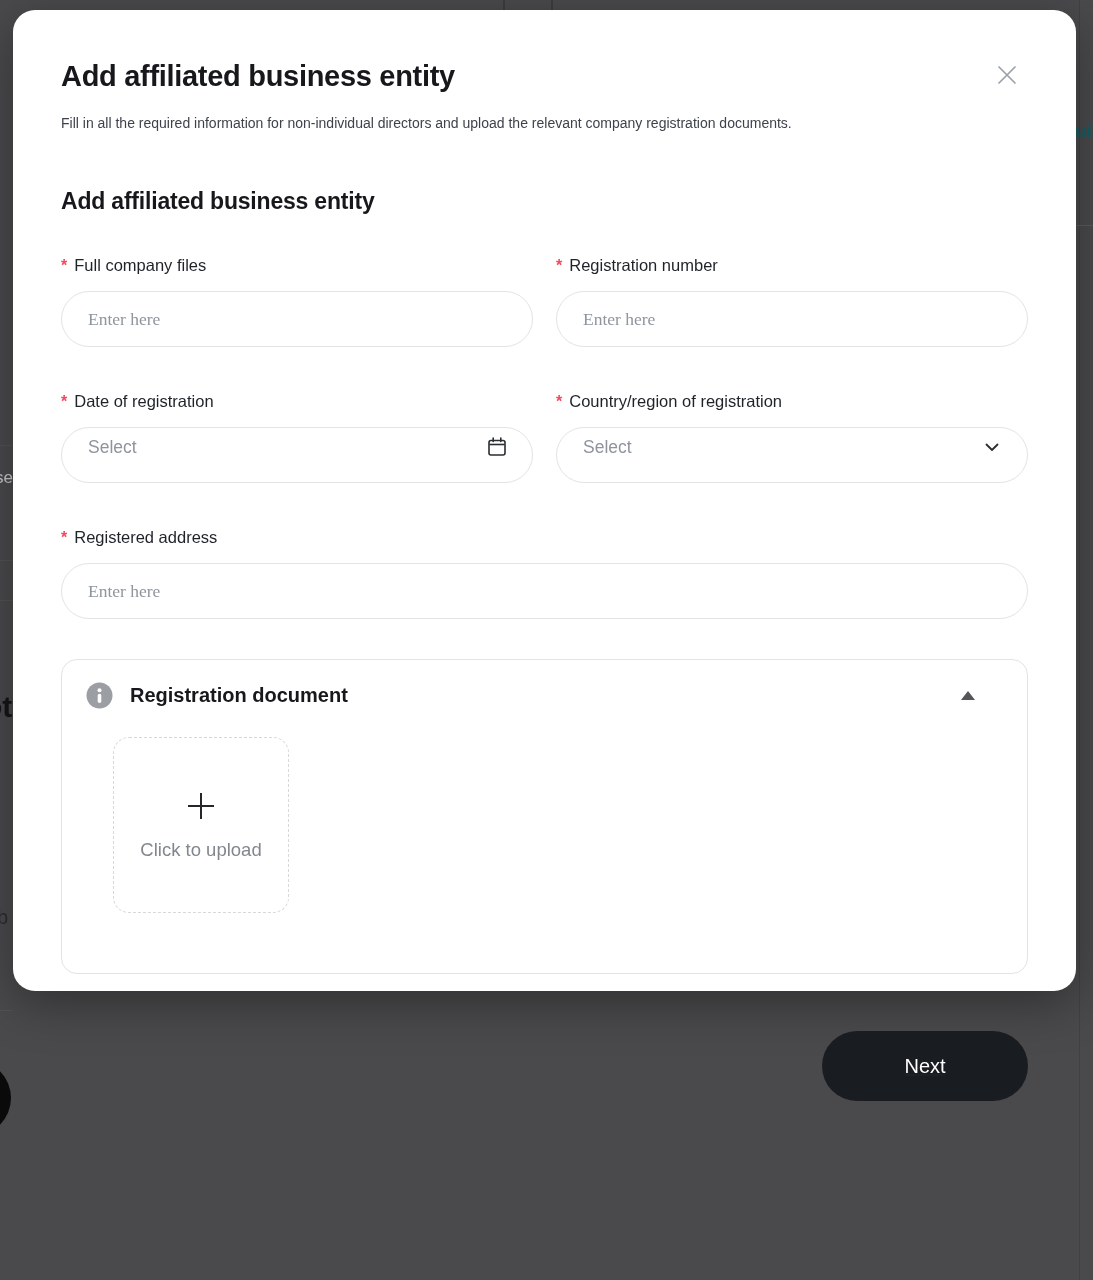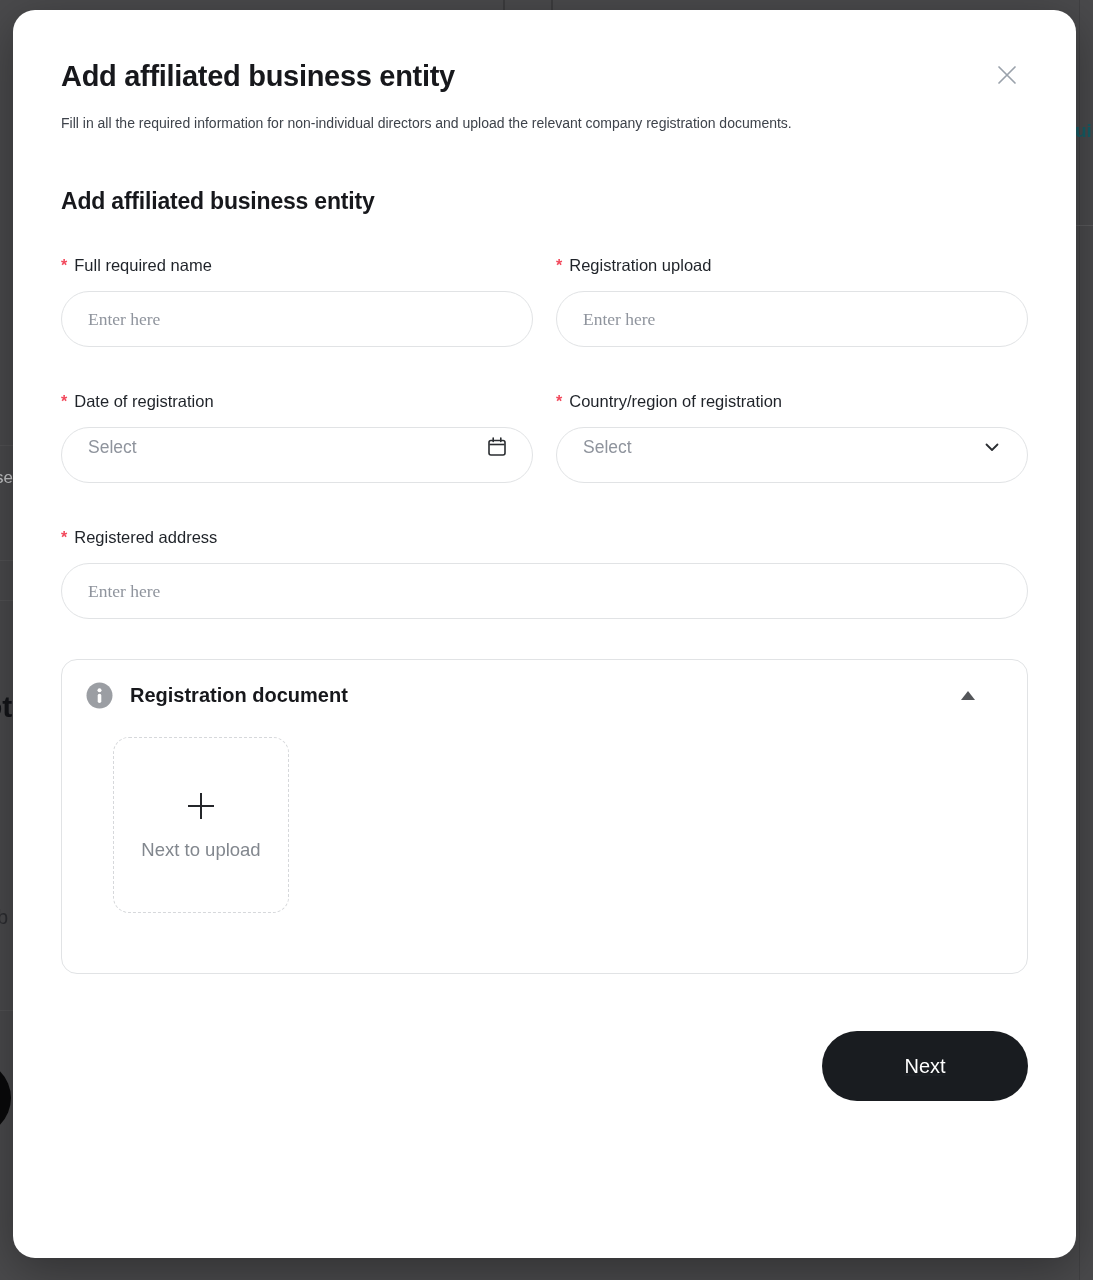--- a/index.html
+++ b/index.html
@@ -23,21 +23,21 @@
   .bg-hline { position: absolute; height: 1px; background: #5a5a5c; }
   .bg-circle {
     position: absolute; left: -65px; top: 1060px;
     width: 76px; height: 76px; border-radius: 50%;
     background: #0a0a0b;
   }
 
   
   .modal {
     position: absolute; left: 13px; top: 10px;
-    width: 1063px; height: 1248px;
+    width: 1063px; height: 981px;
     background: #ffffff;
     border-radius: 22px;
     padding: 48px 48px 0 48px;
     box-shadow: 0 12px 48px rgba(0,0,0,0.35);
   }
   .modal-header { display: flex; justify-content: space-between; align-items: flex-start; }
   .modal-title {
     font-size: 29px; font-weight: 800; letter-spacing: -0.3px; color: #17181c;
     line-height: 36px;
   }
@@ -173,29 +173,29 @@
 
   <p class="modal-desc">Fill in all the required information for non-individual directors and upload the relevant company registration documents.</p>
 
   <h2 class="section-title">Add affiliated business entity</h2>
 
   <div class="form-grid">
 
     <div class="field">
       <div class="field-label-row">
         <span class="req">*</span>
-        <span class="field-label">Full required name</span>
+        <span class="field-label">Full company files</span>
       </div>
       <input class="text-input" type="text" placeholder="Enter here" style="">
     </div>
 
     <div class="field">
       <div class="field-label-row">
         <span class="req">*</span>
-        <span class="field-label">Registration upload</span>
+        <span class="field-label">Registration number</span>
       </div>
       <input class="text-input" type="text" placeholder="Enter here" style="">
     </div>
 
     <div class="field">
       <div class="field-label-row">
         <span class="req">*</span>
         <span class="field-label">Date of registration</span>
       </div>
       <div class="select-wrap">
@@ -249,21 +249,21 @@
       </button>
     </div>
 
     <div class="upload-body">
       <div class="upload-box">
         <span style="display:flex;">
           <svg width="34" height="34" viewBox="0 0 34 34" fill="none">
             <path d="M17 4 V30 M4 17 H30" stroke="#24262a" stroke-width="2"></path>
           </svg>
         </span>
-        <span class="upload-box-label">Next to upload</span>
+        <span class="upload-box-label">Click to upload</span>
       </div>
     </div>
   </div>
 
   <div class="modal-footer">
     <button class="next-btn">Next</button>
   </div>
 
 </div>
 

